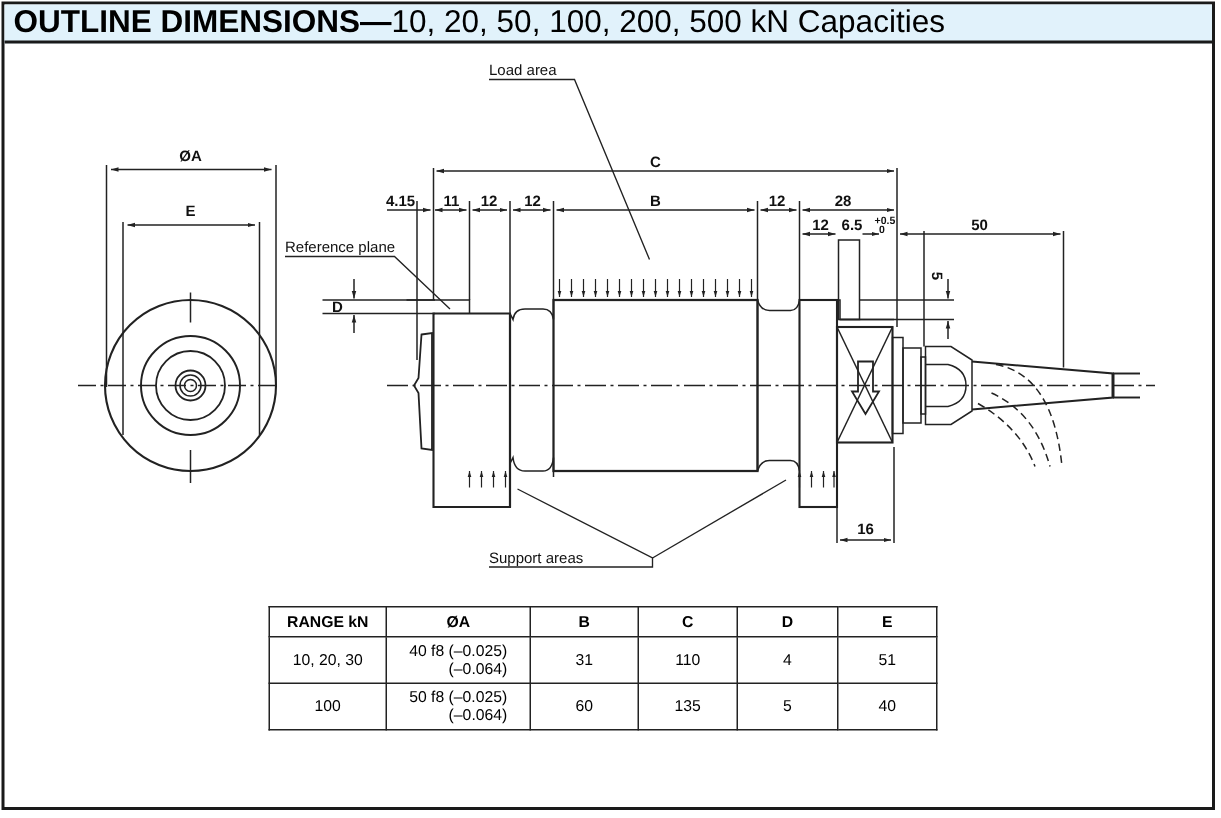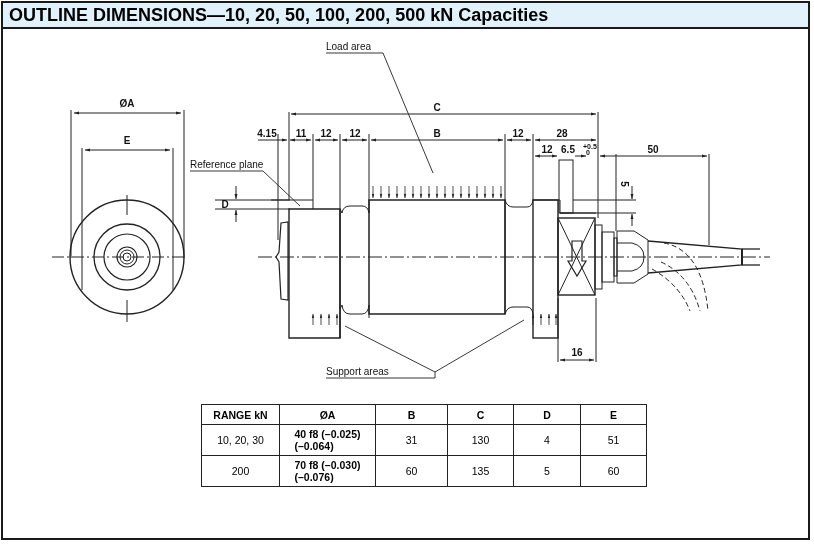--- a/index.html
+++ b/index.html
@@ -1,29 +1,29 @@
 <!DOCTYPE html>
 <html><head>
 <meta charset="utf-8">
 <style>
   html, body { margin: 0; padding: 0; background: #ffffff; }
   body { width: 814px; height: 545px; position: relative; overflow: hidden; font-family: "Liberation Sans", sans-serif; color: #000; }
   .frame { position: absolute; left: 1px; top: 1px; width: 809px; height: 539px; border: 2px solid #1a1a1a; box-sizing: border-box; background: #fff; }
-  .header { position: absolute; left: 0; top: 0; right: 0; height: 26px; background: #e1f2fb; border-bottom: 2px solid #1a1a1a; box-sizing: border-box; display: flex; align-items: center; padding-left: 6px; font-size: 18px; white-space: nowrap; }
+  .header { position: absolute; left: 0; top: 0; right: 0; height: 26px; background: #e1f2fb; border-bottom: 2px solid #1a1a1a; box-sizing: border-box; display: flex; align-items: center; padding-left: 6px; font-size: 21px; white-space: nowrap; }
   .header .bold { font-weight: bold; }
-  .header .normal { font-weight: bold; text-align: center; }
+  .header .normal { font-weight: normal; text-align: center; }
   svg.drawing { position: absolute; left: 0; top: 0; }
   svg text { font-family: "Liberation Sans", sans-serif; fill: #111; }
   .dim { font-size: 10px; font-weight: bold; }
   .lbl { font-size: 10px; }
-  table.dims { position: absolute; left: 179px; top: 404px; border-collapse: collapse; font-size: 10.5px; margin-left: 22px; }
+  table.dims { position: absolute; left: 179px; top: 404px; border-collapse: collapse; font-size: 10.5px; }
   table.dims th, table.dims td { border: 1.5px solid #222; text-align: center; vertical-align: middle; padding: 0; }
   table.dims th { font-weight: bold; height: 19px; }
   table.dims td { height: 30px; }
-  .tol { display: inline-block; text-align: left; line-height: 12px; font-weight: bold; }
+  .tol { display: inline-block; text-align: right; line-height: 12px; }
 </style>
 </head>
 <body>
 
 <div class="frame">
   <div class="header" style="background: rgb(225, 242, 251);">
     <span class="bold">OUTLINE DIMENSIONS</span>
     <span class="bold">—</span>
     <span class="normal">10, 20, 50, 100, 200, 500 kN Capacities</span>
   </div>
@@ -206,26 +206,26 @@
       <th>C</th>
       <th>D</th>
       <th>E</th>
     </tr>
   </thead>
   <tbody>
     <tr>
       <td>10, 20, 30</td>
       <td><span class="tol"><span>40 f8 (–0.025)</span><br><span>(–0.064)</span></span></td>
       <td>31</td>
-      <td>130</td>
+      <td>110</td>
       <td>4</td>
       <td>51</td>
     </tr>
     <tr>
-      <td>200</td>
-      <td><span class="tol"><span>70 f8 (–0.030)</span><br><span>(–0.076)</span></span></td>
+      <td>100</td>
+      <td><span class="tol"><span>50 f8 (–0.025)</span><br><span>(–0.064)</span></span></td>
       <td>60</td>
       <td>135</td>
       <td>5</td>
-      <td>60</td>
+      <td>40</td>
     </tr>
   </tbody>
 </table>
 
 </body></html>

